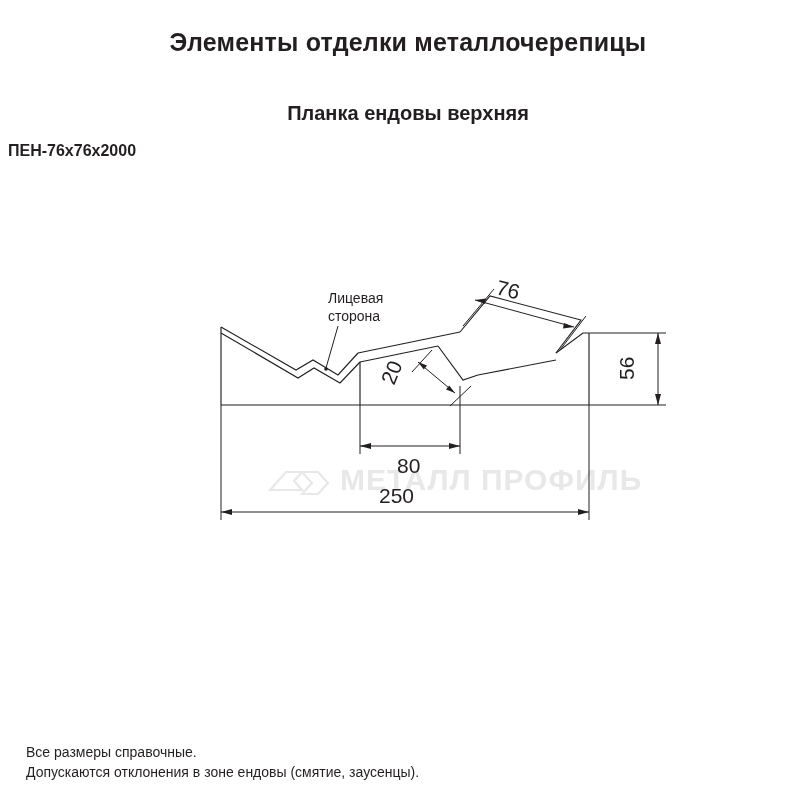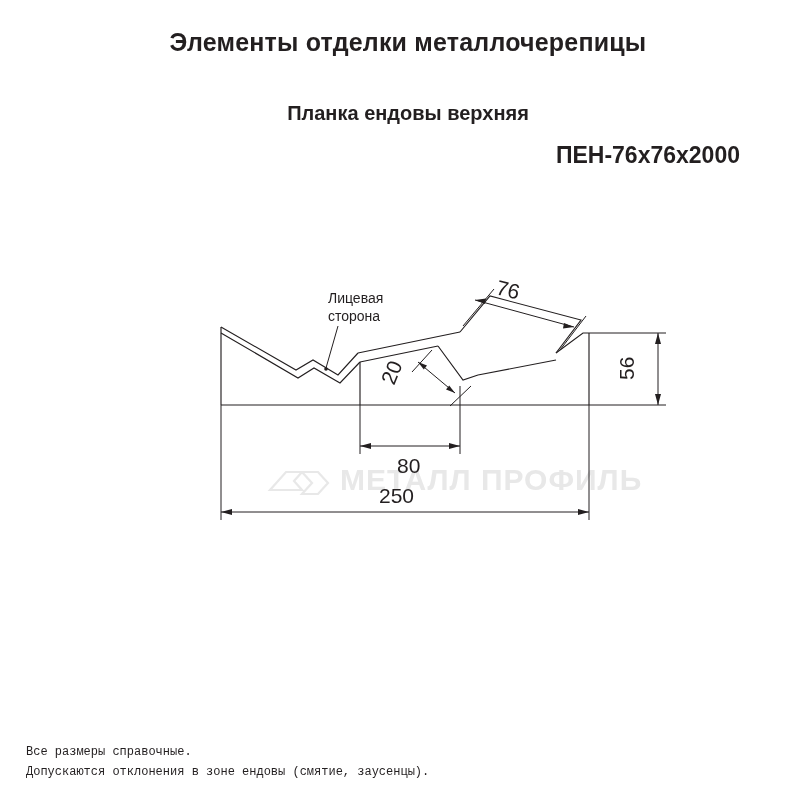--- a/index.html
+++ b/index.html
@@ -38,39 +38,38 @@
     width: 800px;
     text-align: center;
     font-size: 20px;
     font-weight: bold;
   }
   .code {
     position: absolute;
     left: 0;
     top: 142px;
     width: 732px;
-    text-align: right;
-    font-size: 23px;
+    text-align: left;
+    font-size: 16px;
     font-weight: bold;
   }
   .drawing {
     position: absolute;
     left: 0;
     top: 190px;
     width: 800px;
     height: 420px;
   }
   .footnotes {
     position: absolute;
     left: 18px;
     top: 742px;
     width: 770px;
-    font-size: 12px;
+    font-size: 14px;
     line-height: 20px;
-    font-family: Liberation Mono, monospace;
   }
   .footnotes div {
     white-space: nowrap;
   }
   svg { display: block; }
   .ln { stroke: #231f20; stroke-width: 1.15; fill: none; }
   .thin { stroke: #231f20; stroke-width: 1; fill: none; }
   .dimtxt {
     font-family: "Liberation Sans", sans-serif;
     font-size: 21px;

